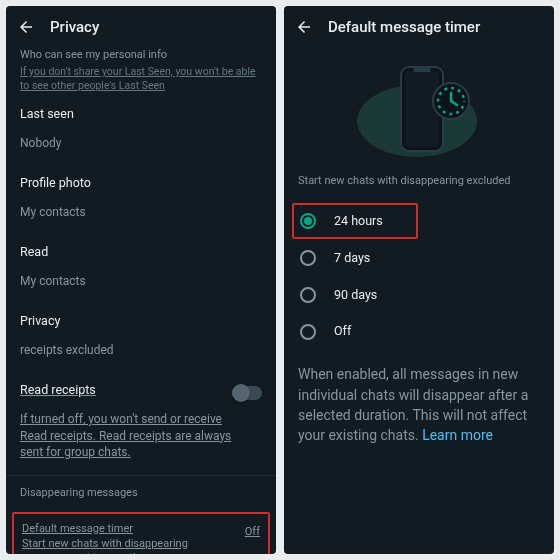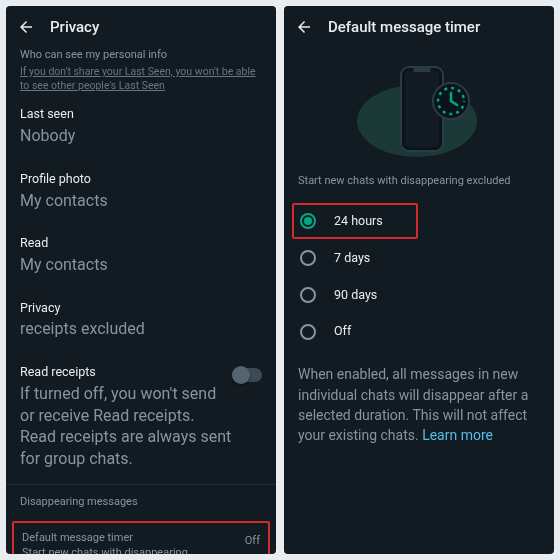--- a/index.html
+++ b/index.html
@@ -7,23 +7,23 @@
   .stage { width:560px; height:560px; display:flex; gap:8px; padding:6px; background:#e9edf0; }
   .phone { flex:1; background:#111b21; border-radius:4px; overflow:hidden; color:#8696a0; position:relative; font-size:11px; line-height:1.35; }
   .appbar { display:flex; align-items:center; height:42px; padding:0 8px; color:#e9edef; }
   .appbar .back { width:24px; height:24px; display:flex; align-items:center; justify-content:center; cursor:pointer; }
   .appbar .title { margin-left:12px; font-size:15px; font-weight:500; }
   .scroll { padding:0 14px 10px 14px; }
   .section-hint { color:#8696a0; margin-top:0; }
   .section-sub  { color:#667781; font-size:10.5px; margin-top:2px;text-decoration:underline; }
   .item { padding:12px 0 11px 0; border-top:1px solid rgba(255,255,255,0); }
   .item .label { color:#e9edef; font-size:12.5px; }
-  .item .sub   { color:#8696a0; font-size:16px; margin-top:2px; }
+  .item .sub   { color:#8696a0; font-size:12px; margin-top:12px; }
   .divider { height:1px; background:rgba(134,150,160,.15); margin:4px -14px; }
-  .row { display:flex; align-items:flex-start; justify-content:flex-end; }
+  .row { display:flex; align-items:flex-start; justify-content:flex-end;text-decoration:underline; }
   .switch { width:30px; height:14px; border-radius:8px; background:#3b4a54; position:relative; margin-top:4px; }
   .switch::after { content:""; position:absolute; top:-2px; left:0; width:18px; height:18px; border-radius:50%; background:#54656f; box-shadow:0 1px 2px rgba(0,0,0,.5); }
   .group-title { color:#8696a0; font-size:11px; margin:10px 0 11px 0; }
   .off-value { color:#8696a0; font-size:11px; margin-top:3px; margin-left:8px; }
   .redbox { border:2px solid #d22b2b; border-radius:2px; padding:8px 8px; margin:0 -8px; }
   
   .illus { height:120px; display:flex; justify-content:center; align-items:center; margin-top:6px; }
   .opts { margin-top:14px; }
   .opt { display:flex; align-items:center; padding:10px 2px; cursor:pointer; }
   .radio { width:16px; height:16px; border:2px solid #8696a0; border-radius:50%; margin-right:18px; position:relative; flex:0 0 auto; }

